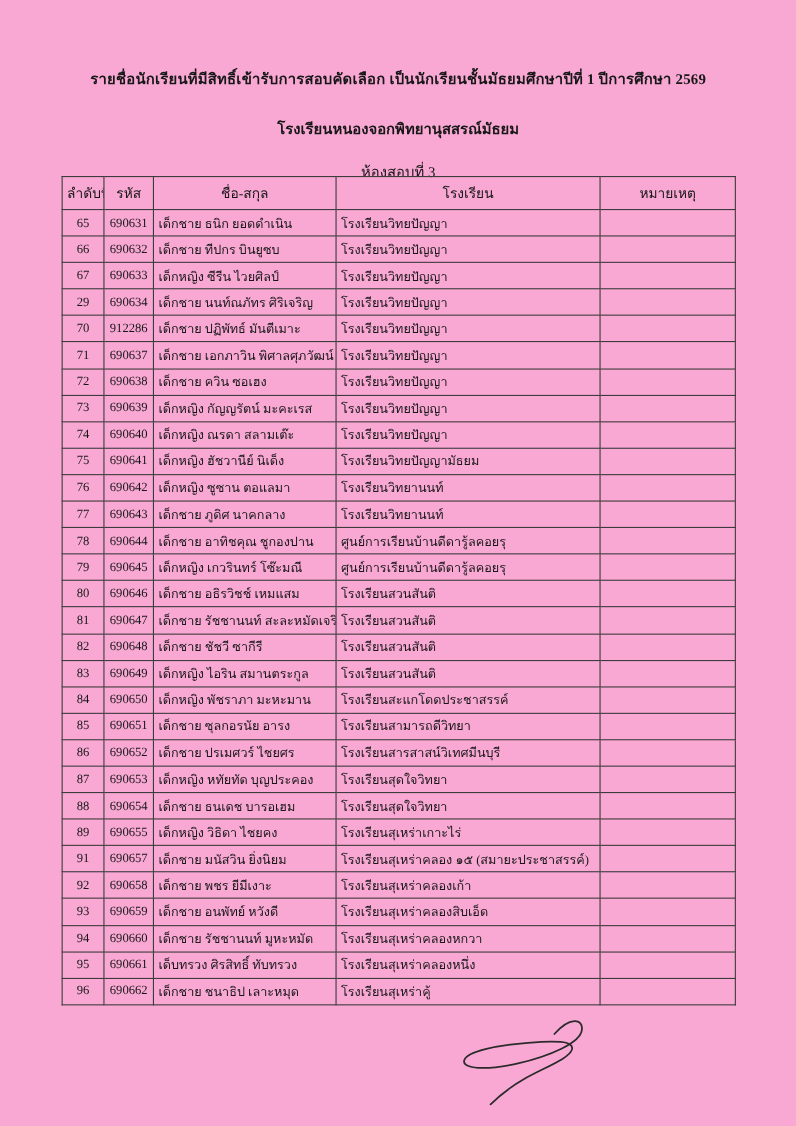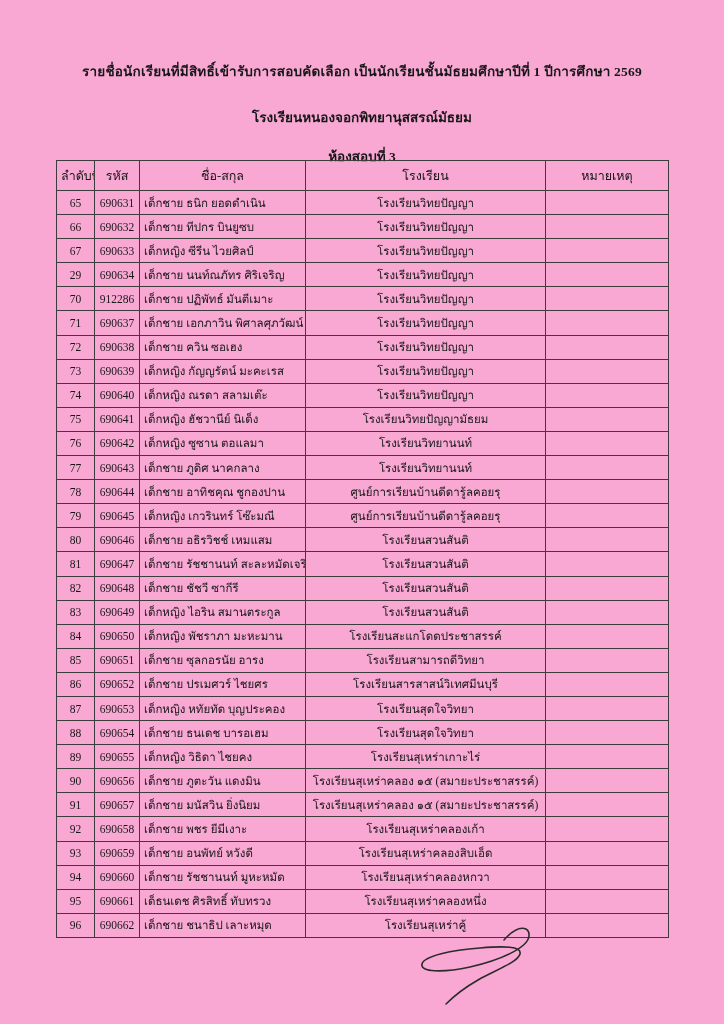--- a/index.html
+++ b/index.html
@@ -31,21 +31,21 @@
   }
   .title-line2 {
     margin-top: 24px;
     font-size: 13.5px;
     font-weight: bold;
     font-family: Liberation Mono, monospace;
   }
   .title-line3 {
     margin-top: 17px;
     font-size: 13.5px;
-    font-weight: bold;
+    font-weight: normal;
   }
   table.roster {
     position: absolute;
     left: 56px;
     top: 160px;
     width: 612px;
     border-collapse: collapse;
     table-layout: fixed;
   }
   table.roster th, table.roster td {
@@ -68,21 +68,20 @@
   }
   td.c-no, td.c-code {
     text-align: center;
   }
   td.c-name {
     padding-left: 7px;
     margin-top: 48px;
   }
   td.c-school {
     padding-left: 8px;
-    text-align: center;
   }
   .signature {
     position: absolute;
     left: 408px;
     top: 912px;
     pointer-events: none;
   }
 </style>
 </head>
 <body>
@@ -275,27 +274,20 @@
           <td class="c-note"></td>
         </tr>
         <tr>
           <td class="c-no">89</td>
           <td class="c-code">690655</td>
           <td class="c-name">เด็กหญิง วิธิดา ไชยคง</td>
           <td class="c-school">โรงเรียนสุเหร่าเกาะไร่</td>
           <td class="c-note"></td>
         </tr>
         <tr>
-          <td class="c-no">90</td>
-          <td class="c-code">690656</td>
-          <td class="c-name">เด็กชาย  ภูตะวัน แดงมิน</td>
-          <td class="c-school">โรงเรียนสุเหร่าคลอง ๑๕ (สมายะประชาสรรค์)</td>
-          <td class="c-note"></td>
-        </tr>
-        <tr>
           <td class="c-no">91</td>
           <td class="c-code">690657</td>
           <td class="c-name">เด็กชาย  มนัสวิน ยิ่งนิยม</td>
           <td class="c-school">โรงเรียนสุเหร่าคลอง ๑๕ (สมายะประชาสรรค์)</td>
           <td class="c-note"></td>
         </tr>
         <tr>
           <td class="c-no">92</td>
           <td class="c-code">690658</td>
           <td class="c-name">เด็กชาย  พชร ยีมีเงาะ</td>
@@ -312,21 +304,21 @@
         <tr>
           <td class="c-no">94</td>
           <td class="c-code">690660</td>
           <td class="c-name">เด็กชาย  รัชชานนท์ มูหะหมัด</td>
           <td class="c-school">โรงเรียนสุเหร่าคลองหกวา</td>
           <td class="c-note"></td>
         </tr>
         <tr>
           <td class="c-no">95</td>
           <td class="c-code">690661</td>
-          <td class="c-name">เด็ธนเดช  ศิรสิทธิ์ ทับทรวง</td>
+          <td class="c-name">เด็บทรวง  ศิรสิทธิ์ ทับทรวง</td>
           <td class="c-school">โรงเรียนสุเหร่าคลองหนึ่ง</td>
           <td class="c-note"></td>
         </tr>
         <tr>
           <td class="c-no">96</td>
           <td class="c-code">690662</td>
           <td class="c-name">เด็กชาย  ชนาธิป เลาะหมุด</td>
           <td class="c-school">โรงเรียนสุเหร่าคู้</td>
           <td class="c-note"></td>
         </tr>

